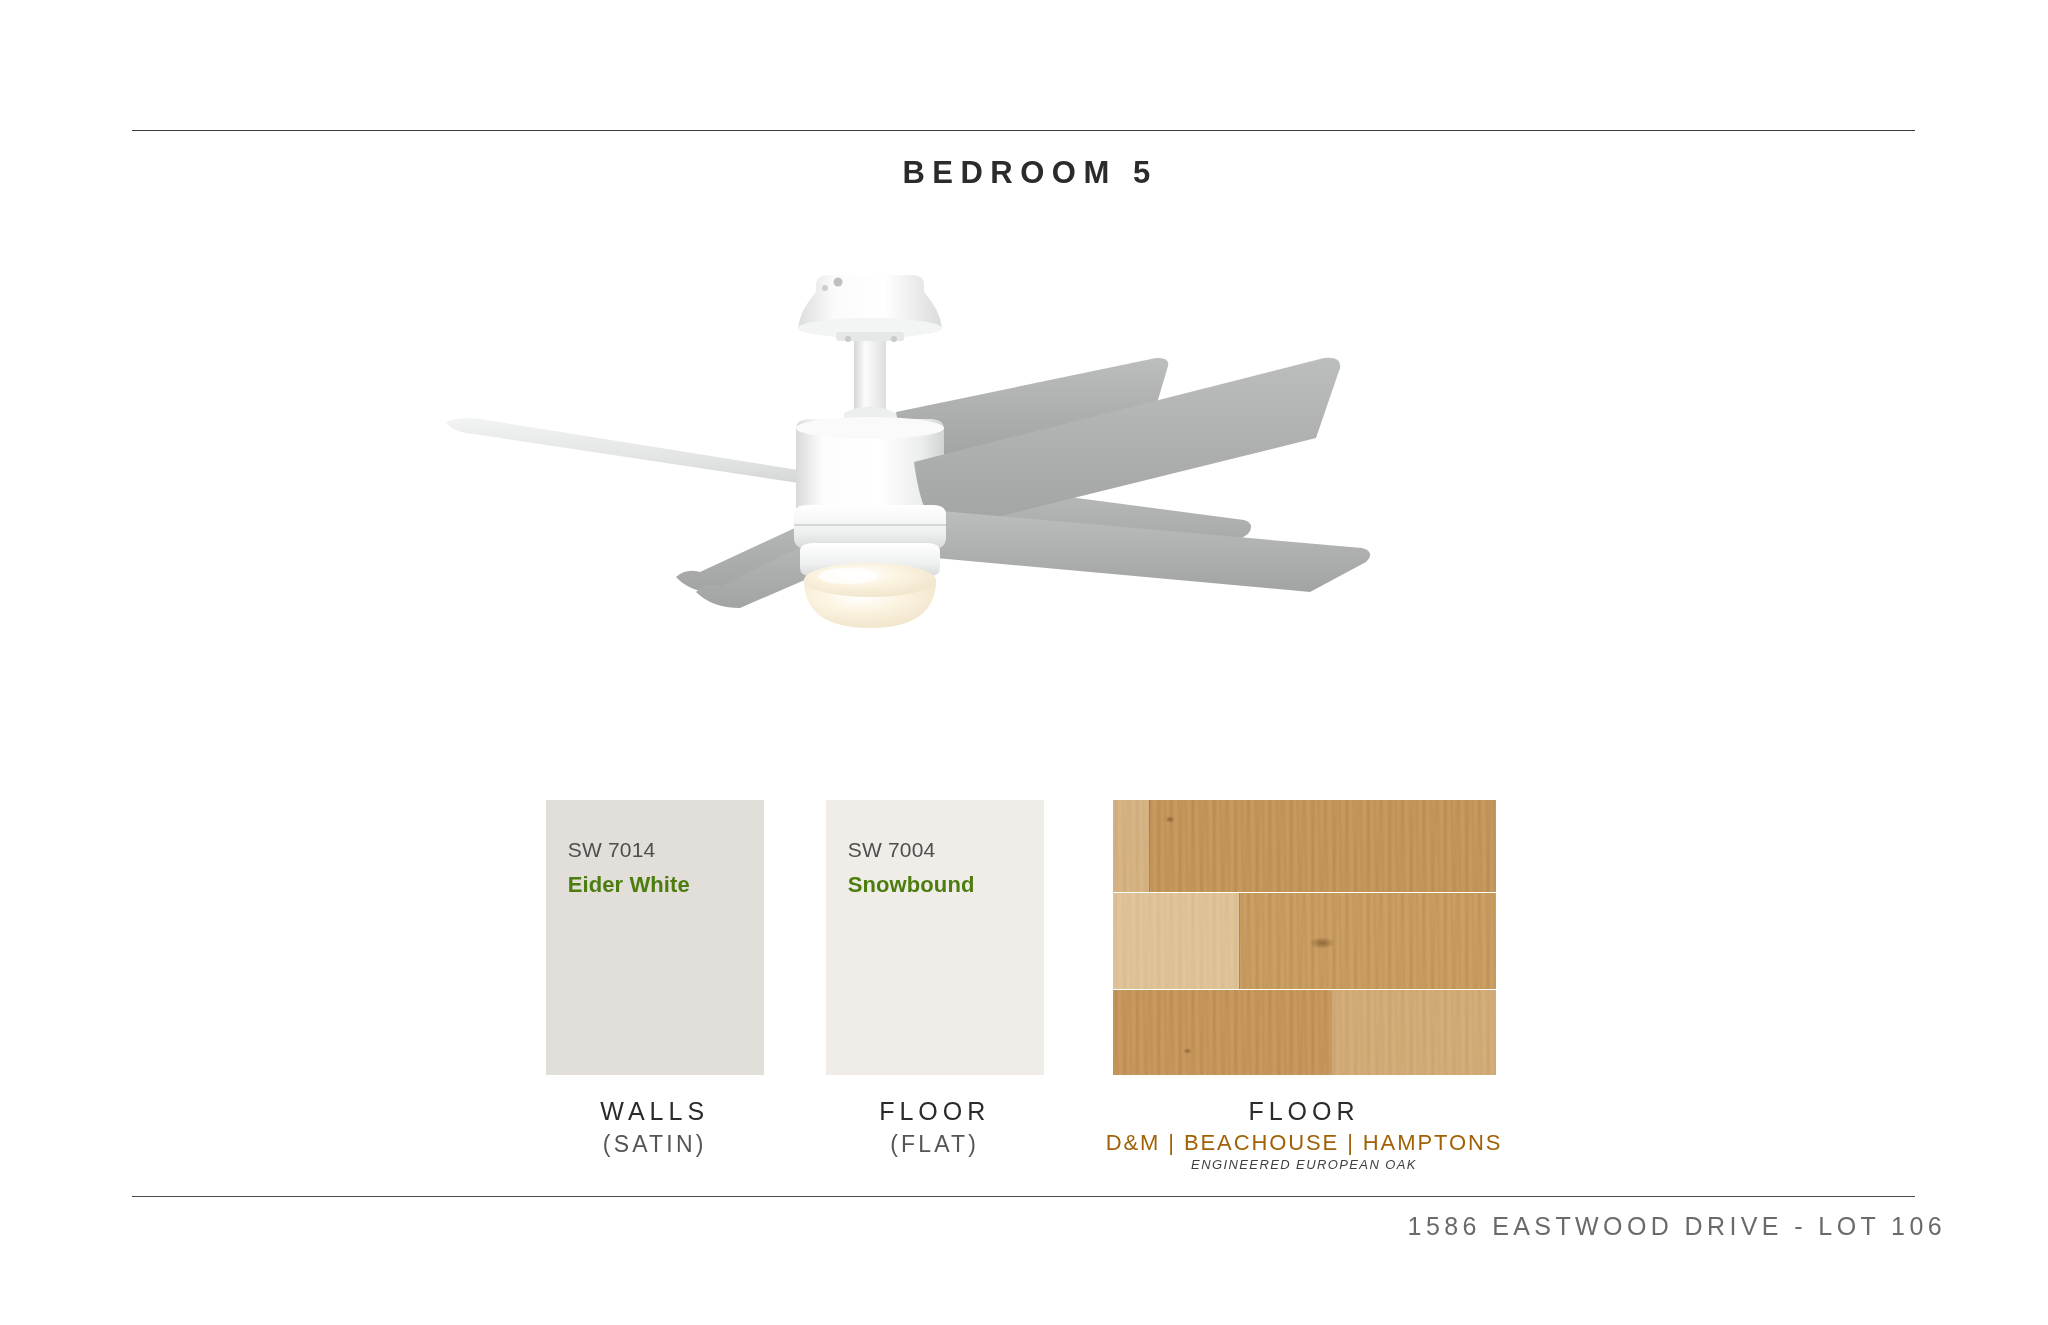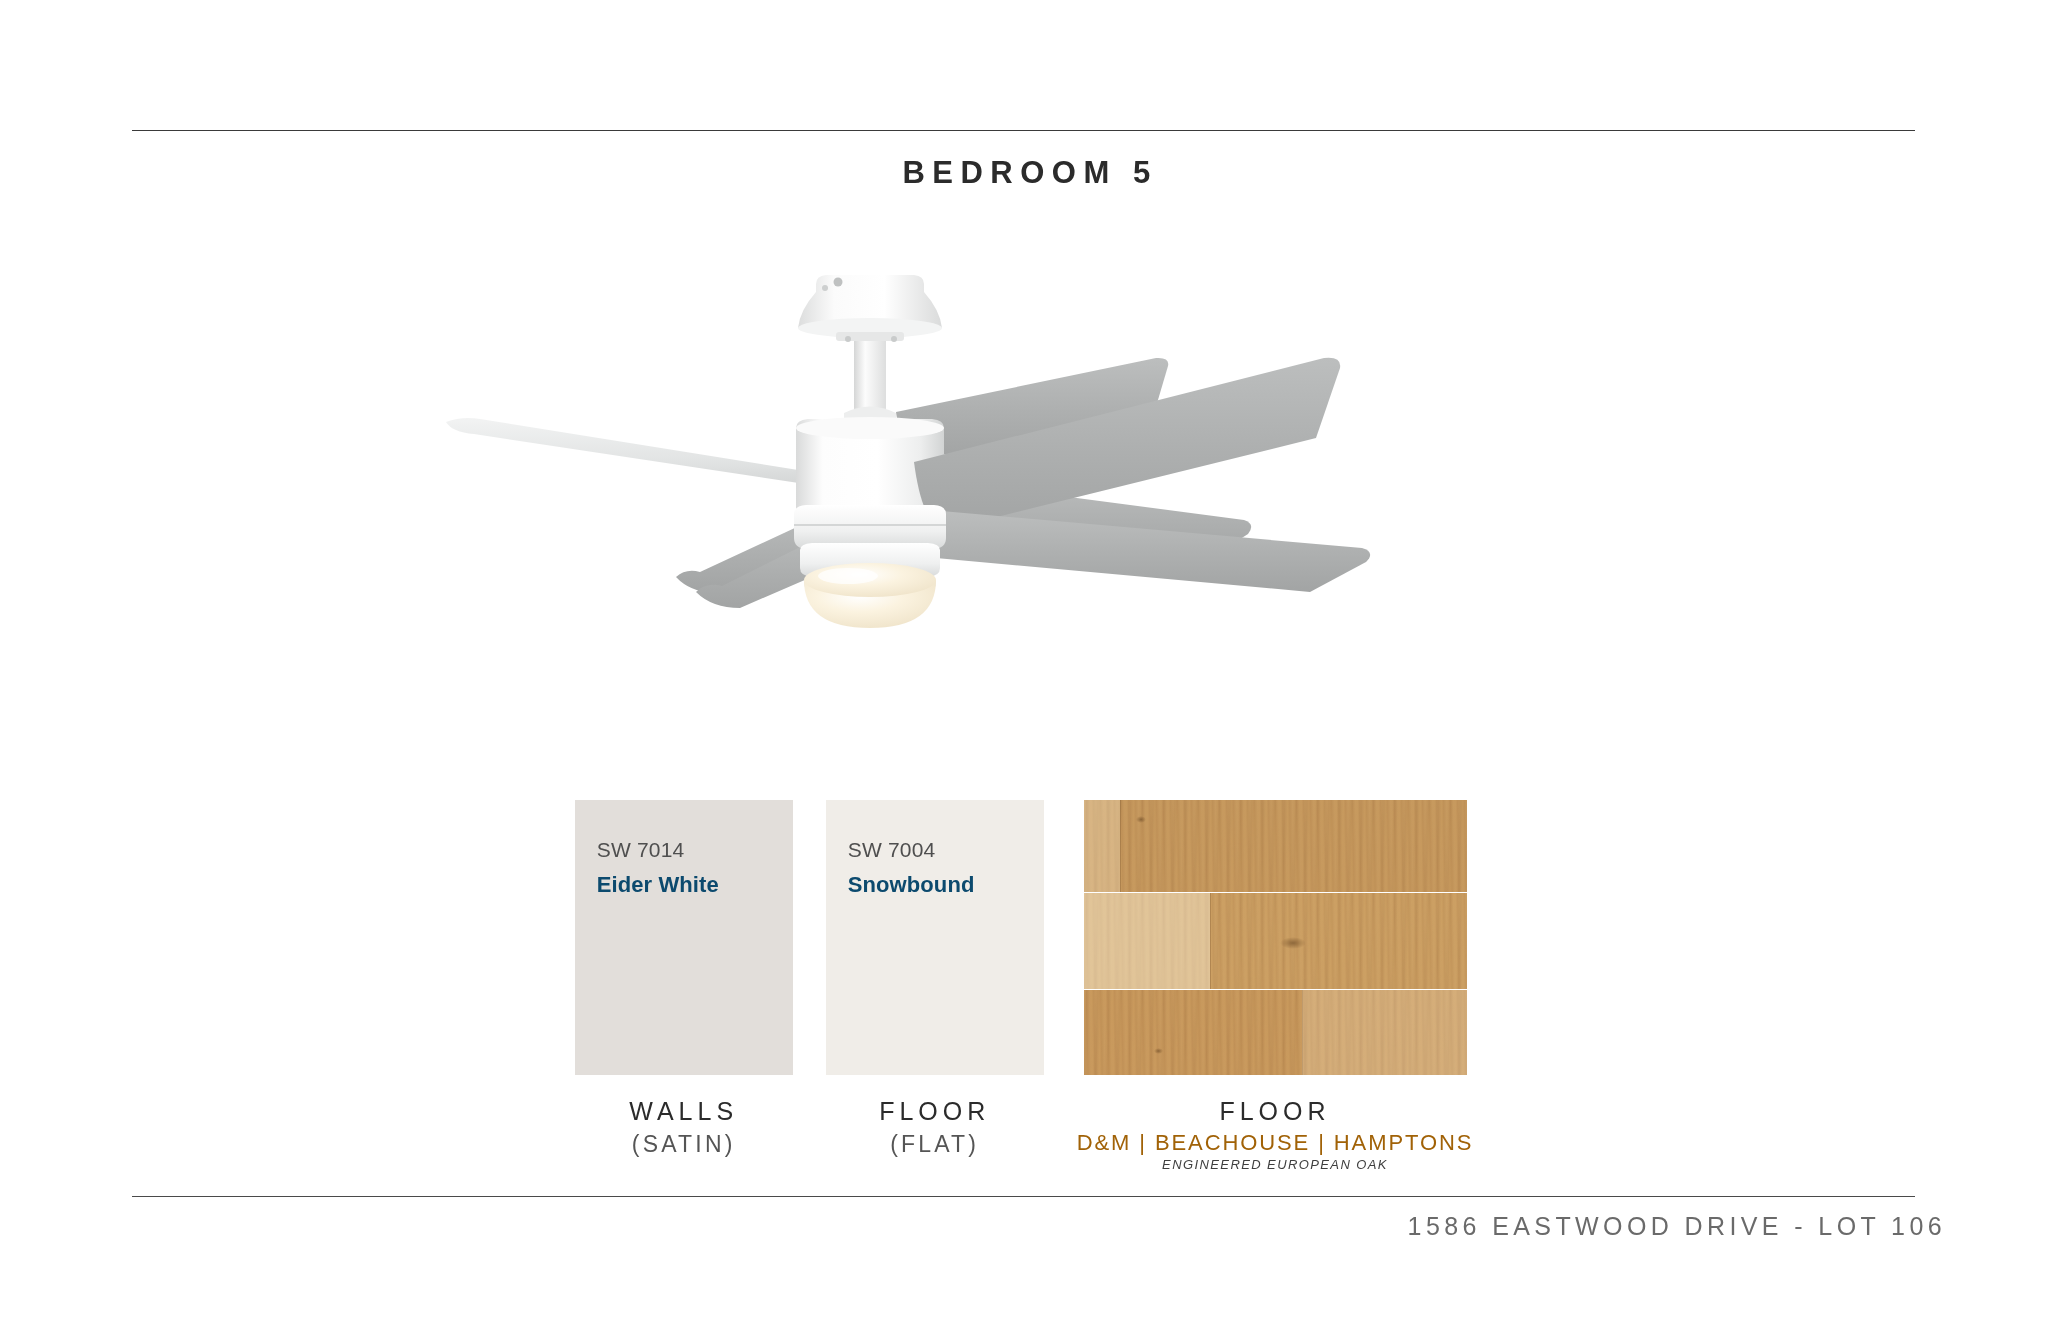--- a/index.html
+++ b/index.html
@@ -30,34 +30,34 @@
   
   .fan-stage {
     position:absolute; left:0; top:262px; width:2048px; height:500px;
   }
   .fan-svg { display:block; margin:0 auto; }
 
   
   .materials {
     position:absolute; top:800px; left:0; width:2048px;
     display:flex; justify-content:center; align-items:flex-start;
-    gap:33px;
+    gap:62px;
   }
   .material { display:flex; flex-direction:column; align-items:center; }
 
   .chip {
     width:218px; height:275px; position:relative;
   }
   .chip-code {
     position:absolute; left:22px; top:38px;
     font-size:21px; font-weight:400; color:#4f4f4f; letter-spacing:.2px;
   }
   .chip-name {
     position:absolute; left:22px; top:72px;
-    font-size:22px; font-weight:700; color:#0c4a6e; letter-spacing:.1px;
+    font-size:22px; font-weight:700; color:#4d7c0f; letter-spacing:.1px;
   }
 
   
   .floor-tile {
     width:383px; height:275px; position:relative; overflow:hidden;
   }
   .plank { position:absolute; left:0; width:100%; overflow:hidden; }
   .plank .seam {
     position:absolute; top:0; bottom:0; width:1px;
     background:rgba(120,85,45,.33);

